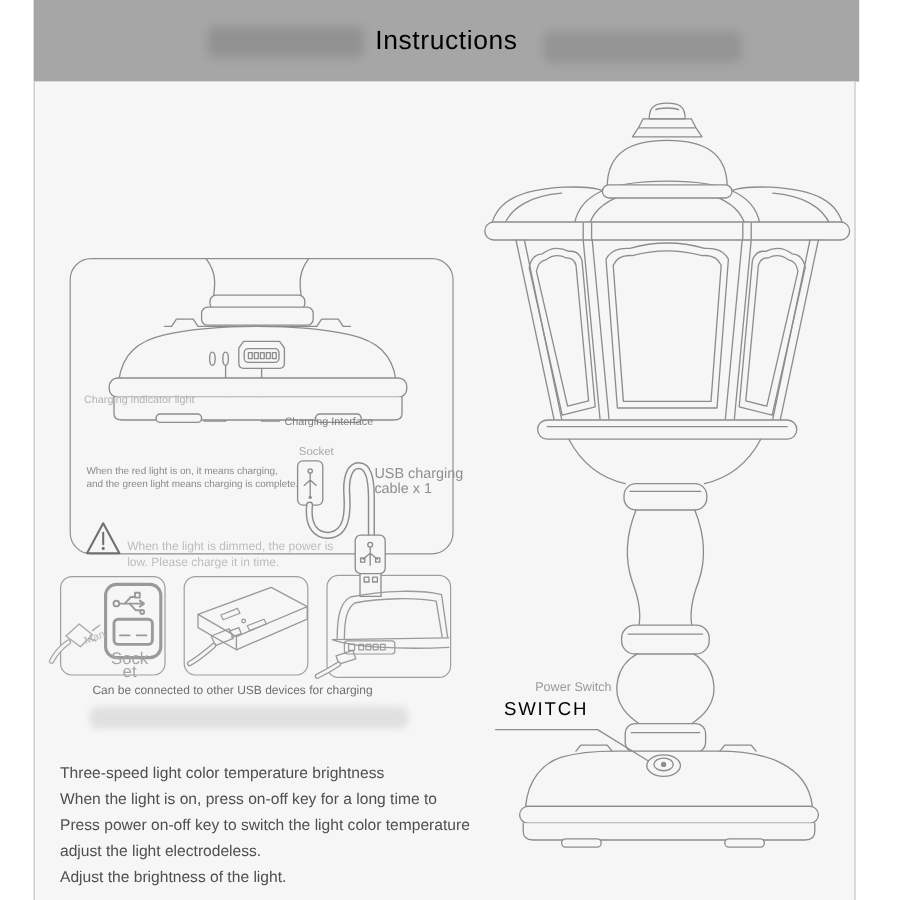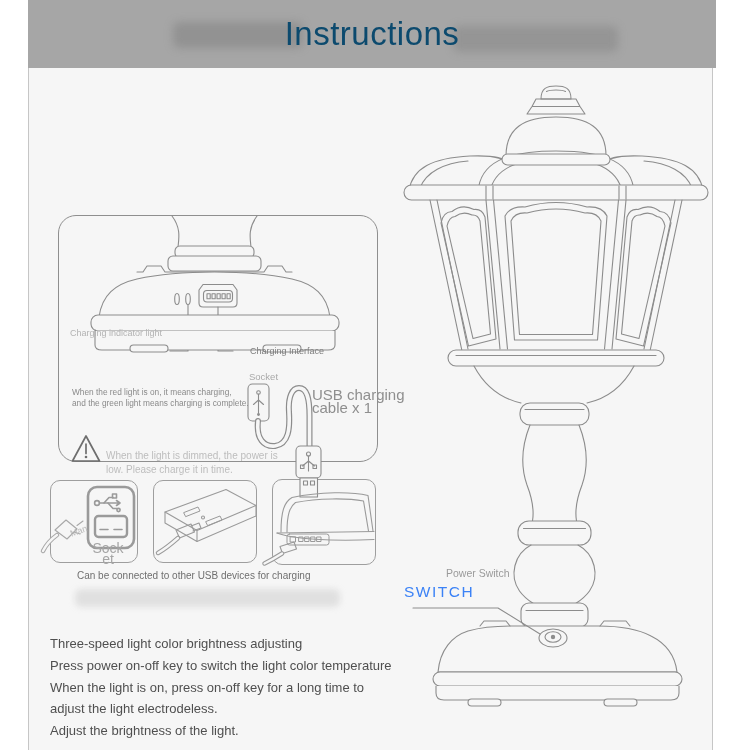--- a/index.html
+++ b/index.html
@@ -5,21 +5,21 @@
   html,body{margin:0;padding:0;}
   .page{
     position:relative;width:750px;height:750px;background:#ffffff;
     font-family:"Liberation Sans",sans-serif;overflow:hidden;
   }
   .header{
     position:absolute;left:28px;top:0;width:688px;height:68px;
     background:#a6a6a6;display:flex;align-items:center;justify-content:center;
   }
   .header-title{
-    color:#0c4a6e;font-size:33px;font-weight:400;letter-spacing:.5px;position:relative;z-index:2;
+    color:#000000;font-size:22px;font-weight:400;letter-spacing:.5px;position:relative;z-index:2;
   }
   .wm{position:absolute;filter:blur(4px);border-radius:6px;z-index:1;}
   .wm1{left:145px;top:22px;width:130px;height:26px;background:rgba(110,110,110,.35);}
   .wm2{left:425px;top:26px;width:165px;height:26px;background:rgba(110,110,110,.30);}
   .wm3{left:75px;top:589px;width:265px;height:18px;background:rgba(170,170,170,.28);filter:blur(3px);}
   .content{
     position:absolute;left:28px;top:68px;width:685px;height:682px;background:#f6f6f6;
     border-left:1px solid #c6c6c6;border-right:1px solid #c6c6c6;box-sizing:border-box;
   }
   .instruction-box{
@@ -28,31 +28,31 @@
   }
   .mini-box{
     position:absolute;border:1.3px solid #9e9e9e;border-radius:10px;box-sizing:border-box;
   }
   .box-socket{left:50px;top:480px;width:88px;height:83px;}
   .box-powerbank{left:153px;top:480px;width:104px;height:83px;}
   .box-laptop{left:272px;top:479px;width:104px;height:86px;}
   .art{position:absolute;left:0;top:0;width:750px;height:750px;pointer-events:none;}
   .lbl{position:absolute;white-space:nowrap;}
   .lbl-indicator{left:70px;top:328px;font-size:9px;color:#b3b3b3;}
-  .lbl-interface{left:237px;top:346px;font-size:9px;color:#7d7d7d;margin-left:13px;}
+  .lbl-interface{left:237px;top:346px;font-size:9px;color:#7d7d7d;}
   .note{left:72px;top:387px;font-size:8.3px;line-height:11px;color:#8a8a8a;}
   .warn-text{left:106px;top:431px;font-size:10px;line-height:13.5px;color:#bdbdbd;margin-top:18px;}
   .lbl-country{left:249px;top:371px;font-size:9.5px;color:#a9a9a9;}
-  .lbl-cable{left:312px;top:388px;font-size:15px;line-height:13px;color:#8f8f8f;}
+  .lbl-cable{left:312px;top:388px;font-size:12px;line-height:13px;color:#8f8f8f;}
   .lbl-socket{left:92px;top:543px;font-size:14px;line-height:11px;color:#a5a5a5;
     width:32px;white-space:normal;word-break:break-all;text-align:center;}
   .lbl-man{left:70px;top:526px;font-size:9px;color:#b8b8b8;transform:rotate(-20deg);}
   .caption{left:77px;top:570px;font-size:10px;color:#6f6f6f;}
   .lbl-powerswitch{left:418px;top:567px;font-size:10.5px;color:#9a9a9a;padding-left:28px;}
-  .lbl-switch{left:404px;top:583px;font-size:15.5px;color:#3b82f6;letter-spacing:1.5px;}
+  .lbl-switch{left:420px;top:583px;font-size:15.5px;color:#000000;letter-spacing:1.5px;}
   .body-text{
     position:absolute;left:50px;top:633px;width:390px;font-size:13px;line-height:21.8px;color:#4f4f4f;
   }
 </style>
 </head>
 <body>
 
 <div class="page">
 
   <div class="header">
@@ -276,20 +276,20 @@
 
   <div class="lbl lbl-man">Man</div>
   <div class="lbl lbl-socket">Socket</div>
 
   <div class="lbl caption">Can be connected to other USB devices for charging</div>
 
   <div class="lbl lbl-powerswitch">Power Switch</div>
   <div class="lbl lbl-switch">SWITCH</div>
 
   <div class="body-text">
-    <div>Three-speed light color brightness adjusting</div>
+    <div>Three-speed light color temperature brightness</div>
+    <div>When the light is on, press on-off key for a long time to</div>
     <div>Press power on-off key to switch the light color temperature</div>
-    <div>When the light is on, press on-off key for a long time to</div>
     <div>adjust the light electrodeless.</div>
     <div>Adjust the brightness of the light.</div>
   </div>
 
 </div>
 
 </body></html>

